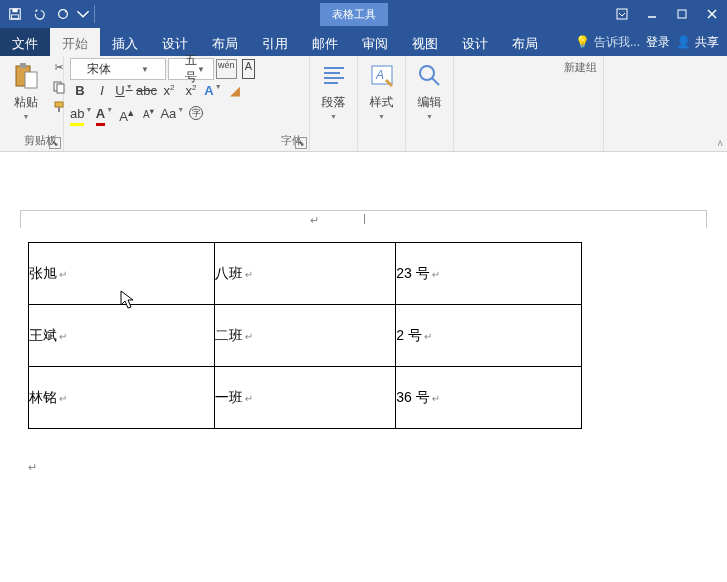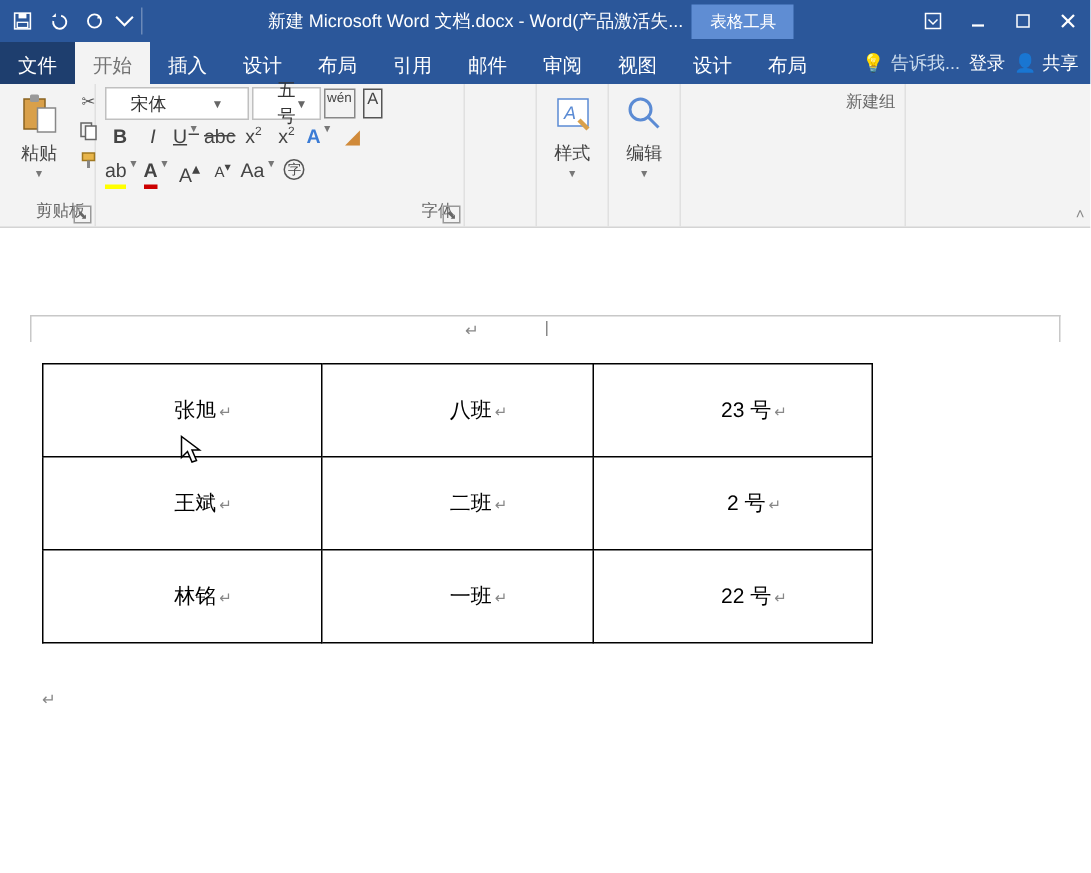--- a/index.html
+++ b/index.html
@@ -53,21 +53,21 @@
 
 .para-icon svg, .style-icon svg, .edit-icon svg, .ppt-icon svg { width:28px; height:28px; }
 
 
 .doc-area { background:#fff; position:relative; height: calc(582px - 28px - 28px - 96px); overflow:hidden; }
 .ruler { position:absolute; top: 58px; left: 20px; right: 20px; height: 18px; border:1px solid #c8c8c8; border-bottom:none; background:#fff; }
 .ruler::after { content:""; position:absolute; left:50%; top:3px; width:8px; height:10px; border-left:1px solid #888; }
 .page { position:absolute; top: 90px; left: 28px; right: 28px; }
 
 .word-table { border-collapse: collapse; width: 554px; margin-left: 0; }
-.word-table td { border: 1px solid #000; height: 62px; text-align: center; font-size: 14px; font-family: SimSun, serif; color:#000; position:relative;padding-left:28px; }
+.word-table td { border: 1px solid #000; height: 62px; font-size: 14px; font-family: SimSun, serif; color:#000; position:relative; }
 .cell-mark { font-size:10px; color:#888; margin-left:2px; }
 .para-mark { font-size:11px; color:#888; position:absolute; }
 
 .cursor-arrow { position:absolute; top: 138px; left: 120px; pointer-events:none; }
 .cursor-arrow svg { width:16px; height:20px; }
 
 .col1 { width: 186px; }
 .col2 { width: 182px; }
 .col3 { width: 186px; }
 </style>
@@ -96,21 +96,20 @@
         </svg>
     </div>
     <div class="qat-btn" style="width:14px;">
       <svg viewBox="0 0 10 10">
           <path d="M1 3 L5 7 L9 3" fill="none" stroke="#fff"></path>
         </svg>
     </div>
     <div class="qat-sep"></div>
   </div>
   <div class="title-center">
-    <span class="title-text">新建 Microsoft Word 文档.docx - Word(产品激活失...</span>
     <span class="contextual-tab">表格工具</span>
   </div>
   <div class="winctrl">
     <div class="winctrl-btn">
         <svg width="12" height="12" viewBox="0 0 12 12">
           <rect x="1" y="1" width="10" height="10" fill="none" stroke="#fff"></rect>
           <path d="M3 5 L6 8 L9 5" fill="none" stroke="#fff"></path>
         </svg>
       </div>
     <div class="winctrl-btn">
@@ -248,20 +247,34 @@
               <span style="border:1px solid #555;border-radius:50%;width:14px;height:14px;display:inline-flex;align-items:center;justify-content:center;font-size:9px;">字</span>
             </div>
         </div>
       </div>
     </div>
     <div class="group-label">字体</div>
     <div class="dialog-launcher">⬊</div>
   </div>
 
   <div class="group" style="width:48px;">
+    <div class="group-body" style="justify-content:center;">
+      <div class="big-btn">
+        <div class="big-icon para-icon">
+          <svg viewBox="0 0 28 28">
+              <line x1="4" y1="6" x2="24" y2="6" stroke="#5b8bd4" stroke-width="2"></line>
+              <line x1="4" y1="11" x2="20" y2="11" stroke="#5b8bd4" stroke-width="2"></line>
+              <line x1="4" y1="16" x2="24" y2="16" stroke="#5b8bd4" stroke-width="2"></line>
+              <line x1="4" y1="21" x2="18" y2="21" stroke="#5b8bd4" stroke-width="2"></line>
+            </svg>
+        </div>
+        <span>段落</span>
+        <span style="font-size:7px;color:#777;">▼</span>
+      </div>
+    </div>
     <div class="group-label">&nbsp;</div>
   </div>
 
   <div class="group" style="width:48px;">
     <div class="group-body" style="justify-content:center;">
       <div class="big-btn">
         <div class="big-icon style-icon">
           <svg viewBox="0 0 28 28">
               <rect x="4" y="4" width="20" height="18" fill="#fff" stroke="#5b8bd4"></rect>
               <text x="8" y="17" font-size="12" fill="#5b8bd4" font-style="italic">A</text>
@@ -316,21 +329,21 @@
         <td><span>23 号</span><span class="cell-mark">↵</span></td>
       </tr>
       <tr>
         <td><span>王斌</span><span class="cell-mark">↵</span></td>
         <td><span>二班</span><span class="cell-mark">↵</span></td>
         <td><span>2 号</span><span class="cell-mark">↵</span></td>
       </tr>
       <tr>
         <td><span>林铭</span><span class="cell-mark">↵</span></td>
         <td><span>一班</span><span class="cell-mark">↵</span></td>
-        <td><span>22 号</span><span class="cell-mark">↵</span></td>
+        <td><span>36 号</span><span class="cell-mark">↵</span></td>
       </tr>
     </tbody>
       </table>
     <span class="para-mark" style="position:relative; top:28px; left:0;">↵</span>
   </div>
 
   <div class="cursor-arrow">
     <svg viewBox="0 0 16 20">
         <path d="M1 1 L1 15 L5 11 L8 18 L11 17 L8 10 L13 10 Z" fill="#fff" stroke="#000" stroke-width="1"></path>
       </svg>

